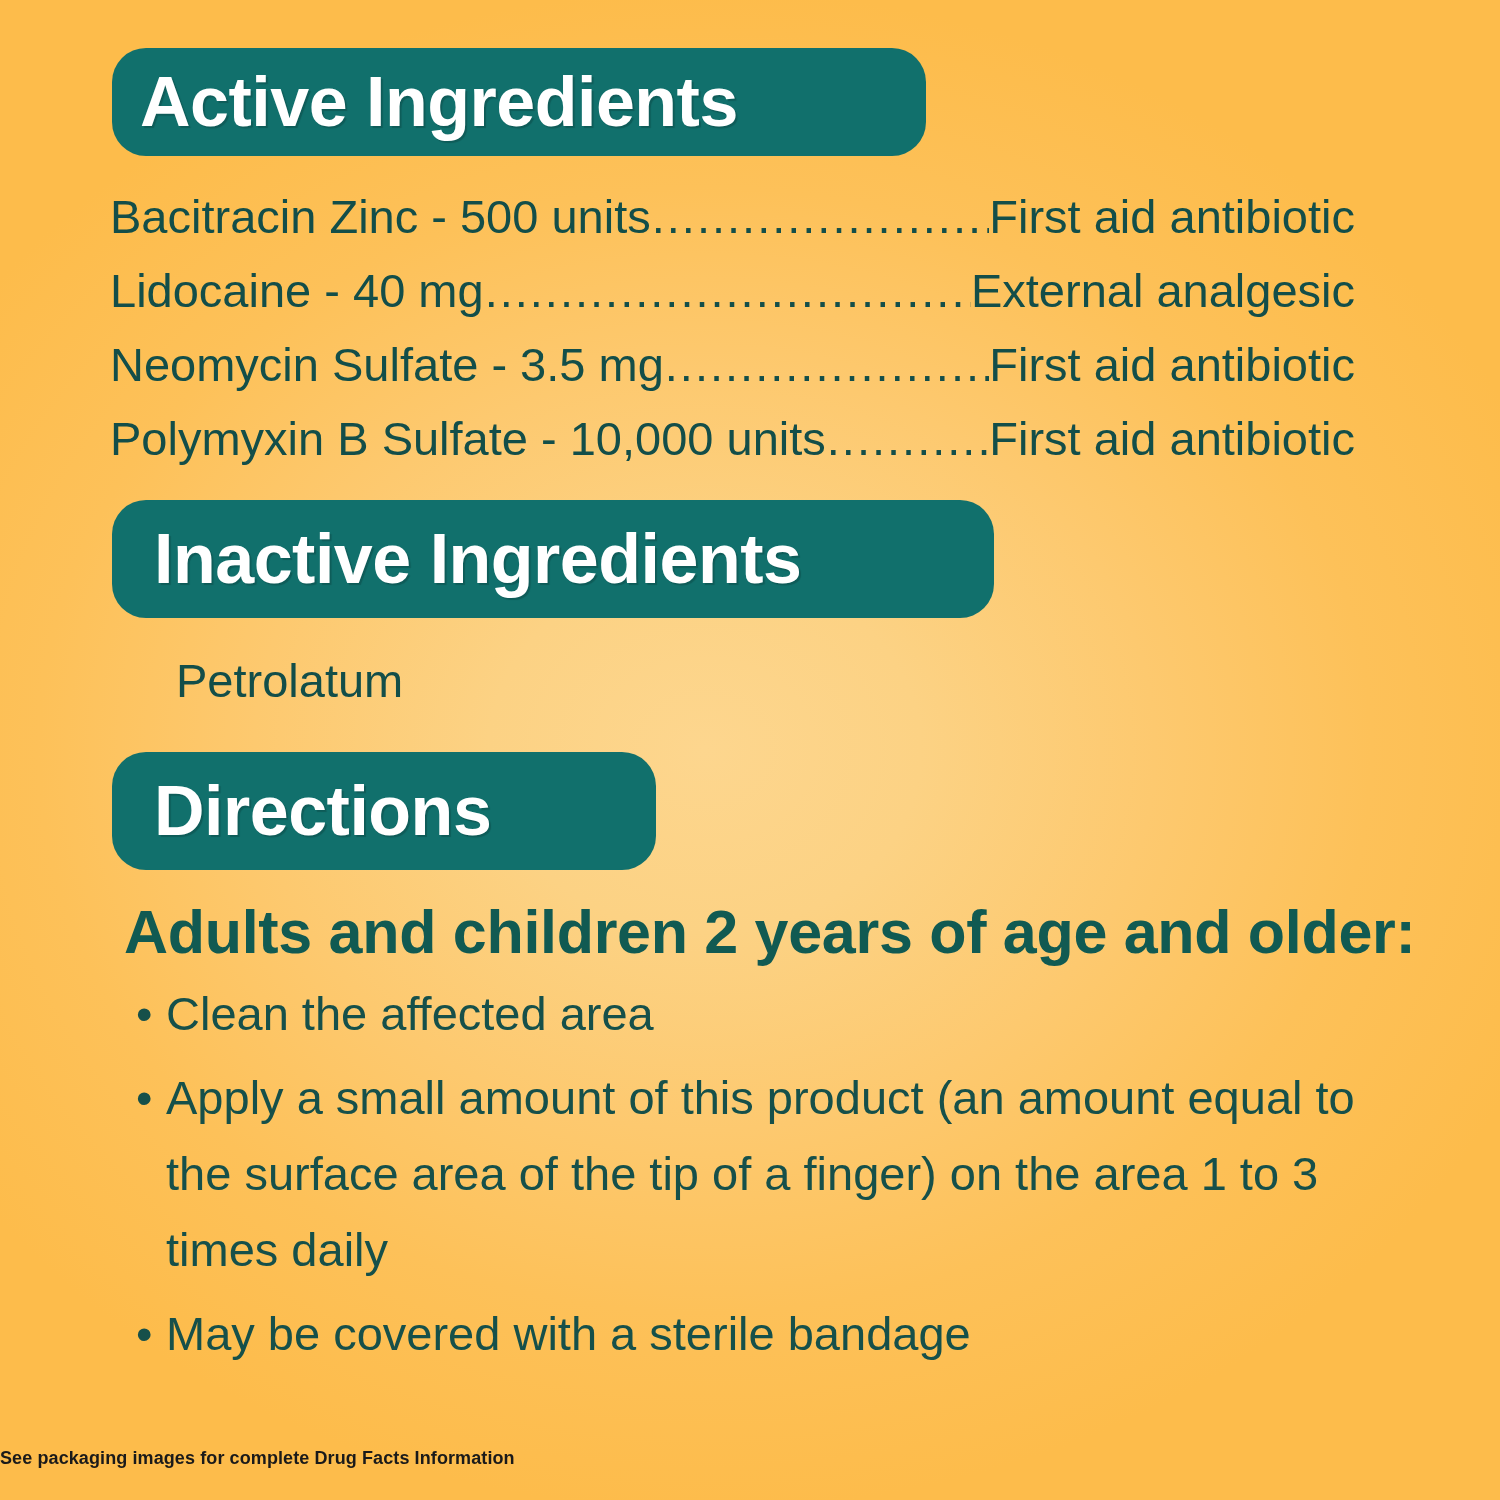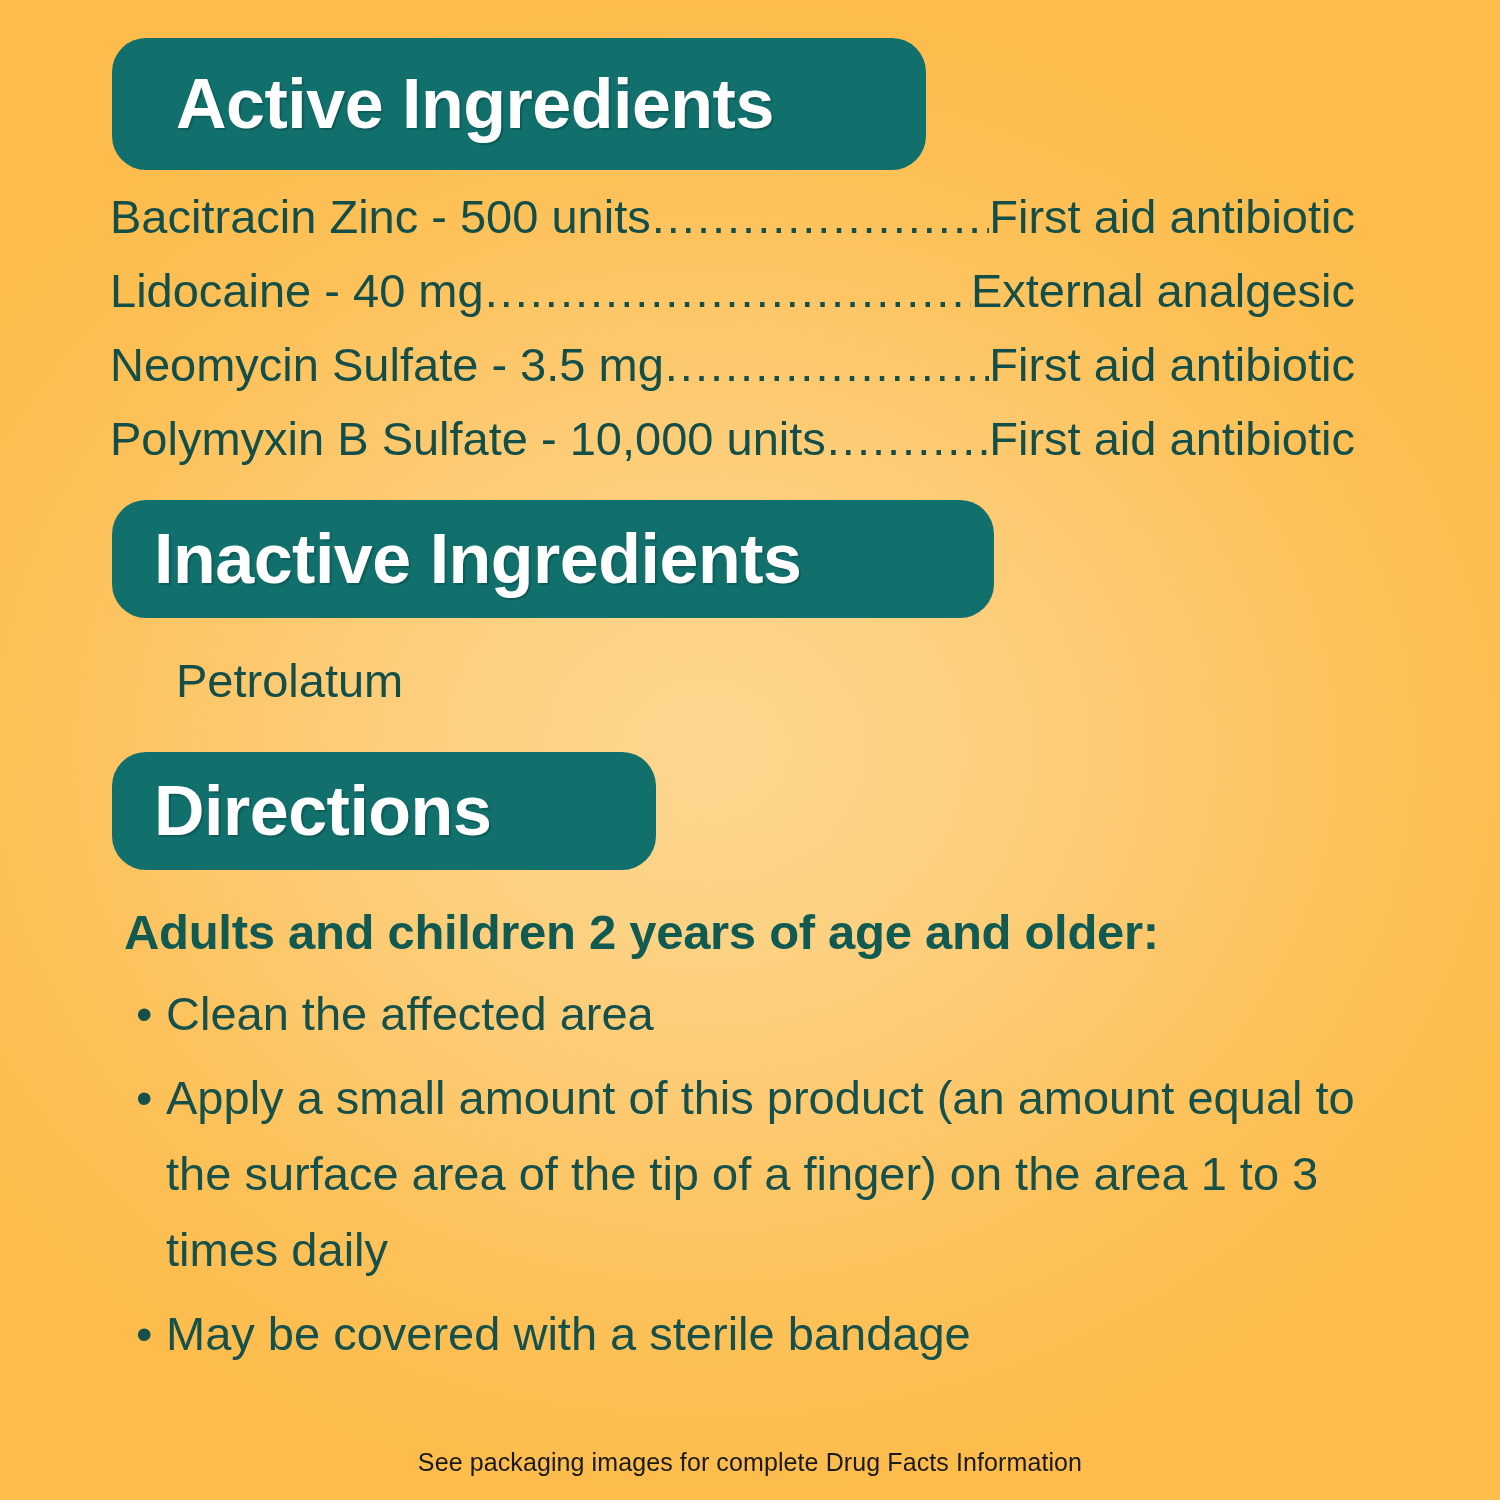--- a/index.html
+++ b/index.html
@@ -40,24 +40,24 @@
     font-weight: 700;
     letter-spacing: -0.5px;
     line-height: 1;
     white-space: nowrap;
     text-shadow: 2px 2px 1px rgba(0,0,0,0.18);
   }
 
   #pill-active {
     position: absolute;
     left: 112px;
-    top: 38px;
+    top: 48px;
     width: 814px;
-    height: 132px;
-    padding-left: 64px;
+    height: 108px;
+    padding-left: 28px;
     font-size: 70px;
   }
 
   #pill-inactive {
     position: absolute;
     left: 112px;
     top: 500px;
     width: 882px;
     height: 118px;
     padding-left: 42px;
@@ -122,21 +122,21 @@
 
   
   #directions-block {
     position: absolute;
     left: 124px;
     top: 896px;
     width: 1260px;
   }
   .dir-heading {
     color: #115A52;
-    font-size: 49px;
+    font-size: 61px;
     font-weight: 700;
     line-height: 72px;
     letter-spacing: -0.3px;
     white-space: nowrap;
   }
   .dir-bullets {
     margin: 0;
     padding: 0;
     list-style: none;
   }
@@ -167,24 +167,23 @@
     white-space: nowrap;
     margin-top: 6px;
   }
 
   
   #footnote {
     position: absolute;
     left: 0;
     right: 0;
     top: 1448px;
-    text-align: center;
     color: #1A1A1A;
-    font-size: 25px;
-    font-weight: 400;
+    font-size: 18px;
+    font-weight: 700;
     letter-spacing: 0.1px;
   }
 </style>
 </head>
 <body>
 
 <div id="page">
 
   <div class="pill" id="pill-active">
     <span>Active Ingredients</span>

